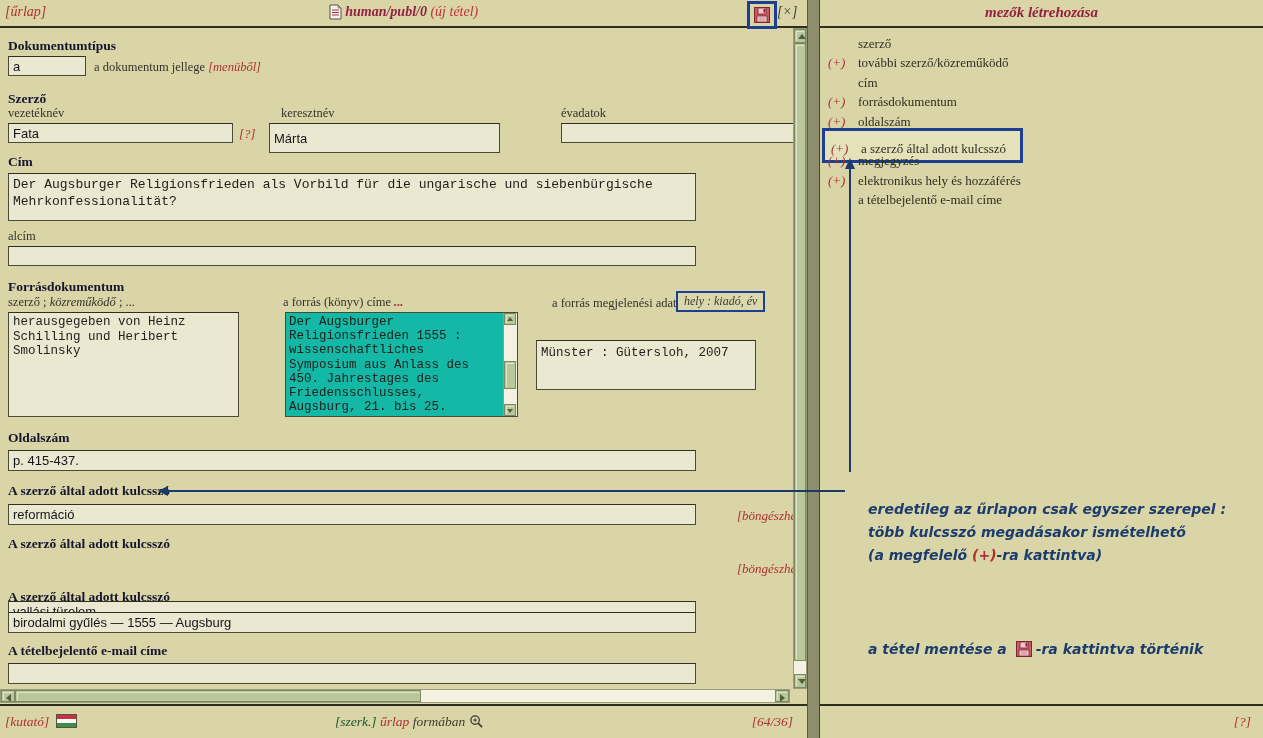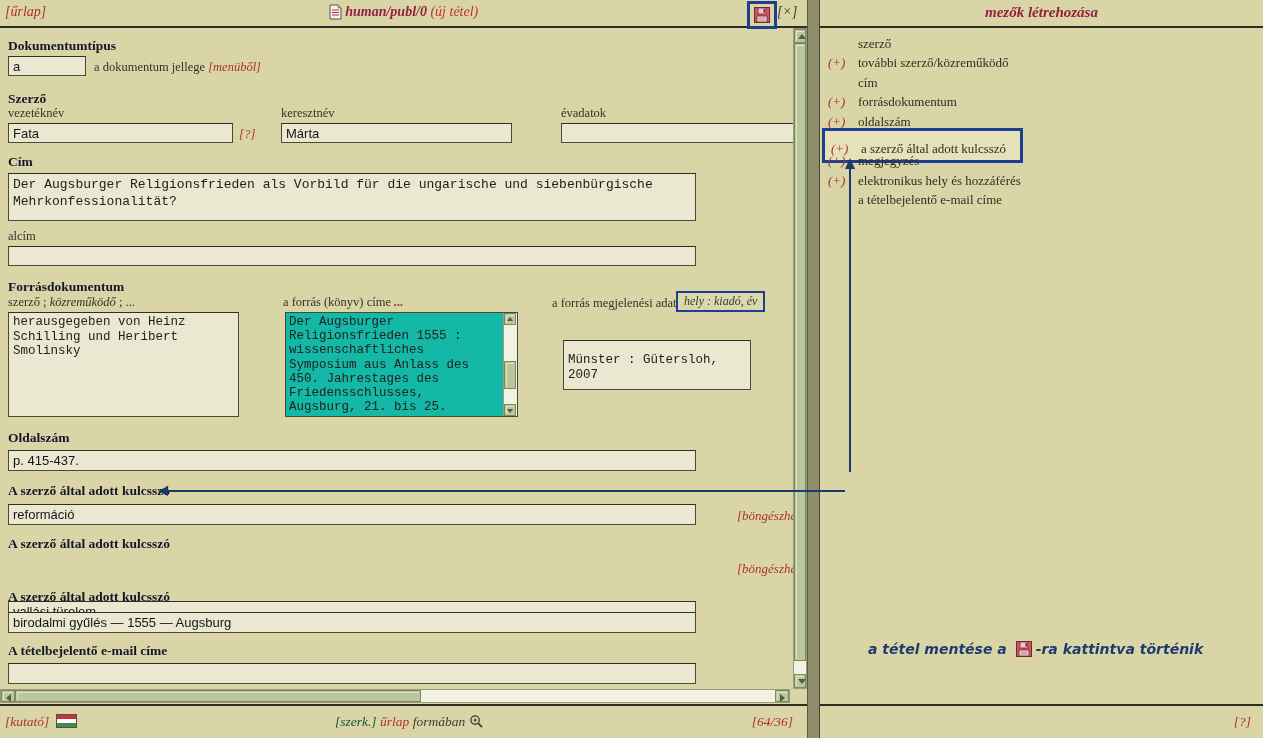--- a/index.html
+++ b/index.html
@@ -123,21 +123,21 @@
       <span>a dokumentum jellege </span>
       <span class="link-red">[menüből]</span>
     </div>
 
     <div class="h" style="left:8px;top:91px">Szerző</div>
     <div class="lbl" style="left:8px;top:106px">vezetéknév</div>
     <div class="lbl" style="left:281px;top:106px">keresztnév</div>
     <div class="lbl" style="left:561px;top:106px">évadatok</div>
     <input class="fin" style="left: 8px; top: 123px; width: 225px; height: 20px;" value="Fata">
     <span class="link-red" style="position:absolute;left:239px;top:126px;font-size:13px">[?]</span>
-    <input class="fin" style="left: 281px; top: 123px; width: 231px; height: 20px;" value="Márta">
+    <input class="fin" style="left: 269px; top: 123px; width: 231px; height: 30px;" value="Márta">
     <input class="fin" style="left: 561px; top: 123px; width: 234px; height: 20px;" value="">
 
     <div class="h" style="left:8px;top:154px">Cím</div>
     <div class="tbox" style="left:8px;top:173px;width:688px;height:48px;font-size:13px;line-height:17px">Der Augsburger Religionsfrieden als Vorbild für die ungarische und siebenbürgische
 Mehrkonfessionalität?</div>
     <div class="lbl" style="left:8px;top:229px">alcím</div>
     <input class="fin" style="left: 8px; top: 246px; width: 688px; height: 20px;" value="">
 
     <div class="h" style="left:8px;top:279px">Forrásdokumentum</div>
     <div class="lbl" style="left:8px;top:295px">
@@ -165,21 +165,21 @@
         <div class="sb-btn" style="left:0;top:0;width:12px;height:12px">
             <span class="chev chev-up" style="left:2px;top:3px;border-left-width:3px;border-right-width:3px;border-bottom-width:4px"></span>
           </div>
         <div class="sb-thumb" style="left:0;top:48px;width:12px;height:28px"></div>
         <div class="sb-btn" style="left:0;bottom:0;width:12px;height:12px">
             <span class="chev chev-down" style="left:2px;top:4px;border-left-width:3px;border-right-width:3px;border-top-width:4px"></span>
           </div>
       </div>
     </div>
 
-    <div class="tbox" style="left:563px;top:340px;width:188px;height:50px;padding-top:12px">Münster : Gütersloh, 2007</div>
+    <div class="tbox" style="left:536px;top:340px;width:220px;height:50px;padding-top:5px">Münster : Gütersloh, 2007</div>
 
     <div class="h" style="left:8px;top:430px">Oldalszám</div>
     <input class="fin" style="left: 8px; top: 450px; width: 688px; height: 21px;" value="p. 415-437.">
 
     <div class="h" style="left:8px;top:483px">A szerző által adott kulcsszó</div>
     <input class="fin" style="left: 8px; top: 504px; width: 688px; height: 21px;" value="reformáció">
     <span class="link-red" style="position:absolute;left:737px;top:508px;font-size:13px">[böngészhető]</span>
 
     <div class="h" style="left:8px;top:536px">A szerző által adott kulcsszó</div>
     <input class="fin" style="left: 8px; top: 557px; width: 688px; height: 21px; margin-top: 44px;" value="vallási türelem">
@@ -241,20 +241,25 @@
     <div class="rp-row" style="top:36px"><span class="plus"></span><span>szerző</span></div>
     <div class="rp-row" style="top:55px"><span class="plus">(+)</span><span>további szerző/közreműködő</span></div>
     <div class="rp-row" style="top:75px"><span class="plus"></span><span>cím</span></div>
     <div class="rp-row" style="top:94px"><span class="plus">(+)</span><span>forrásdokumentum</span></div>
     <div class="rp-row" style="top:114px"><span class="plus">(+)</span><span>oldalszám</span></div>
     <div class="rp-row hl" style="top:128px"><span class="plus">(+)</span><span>a szerző által adott kulcsszó</span></div>
     <div class="rp-row" style="top:153px"><span class="plus">(+)</span><span>megjegyzés</span></div>
     <div class="rp-row" style="top:173px"><span class="plus">(+)</span><span>elektronikus hely és hozzáférés</span></div>
     <div class="rp-row" style="top:192px"><span class="plus"></span><span>a tételbejelentő e-mail címe</span></div>
 
+    <div class="note" style="left:48px;top:498px">
+      <div>eredetileg az űrlapon csak egyszer szerepel :</div>
+      <div>több kulcsszó megadásakor ismételhető</div>
+      <div><span>(a megfelelő </span><span class="red">(+)</span><span>-ra kattintva)</span></div>
+    </div>
 
     <div class="note" style="left:48px;top:638px">
       <span>a tétel mentése a</span>
       <svg class="icon16" style="margin:0 4px">
           <use href="#floppy"></use>
         </svg><span>-ra kattintva történik</span>
     </div>
 
     <div class="bottom-bar">
       <span class="bb-item link-red" style="position:absolute;right:12px;top:8px">[?]</span>

